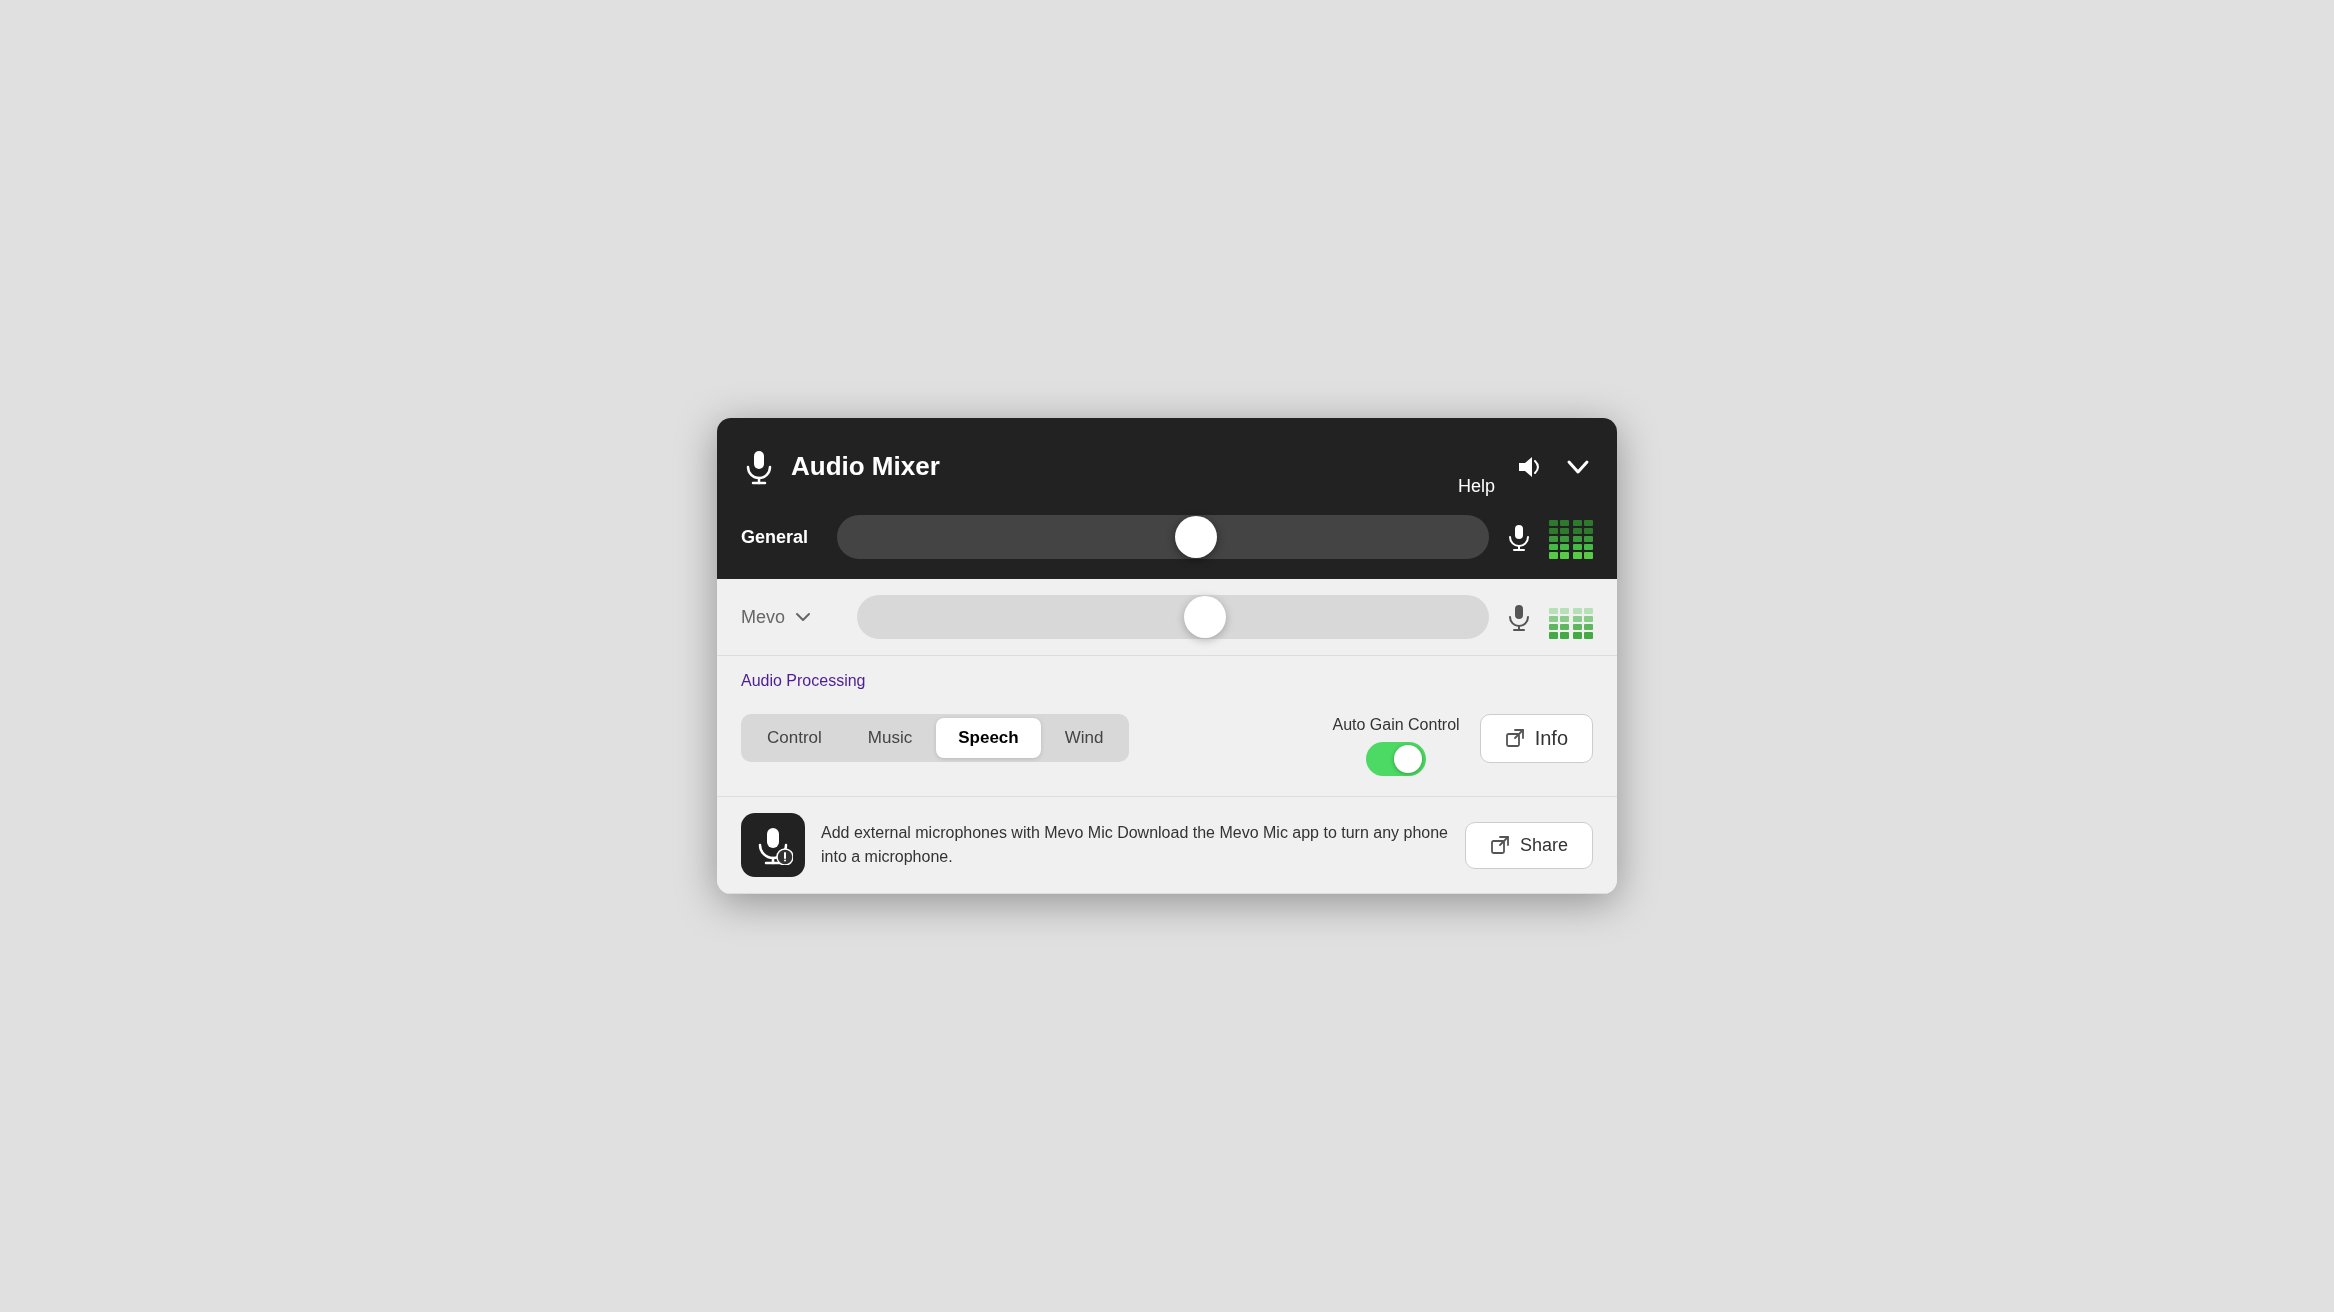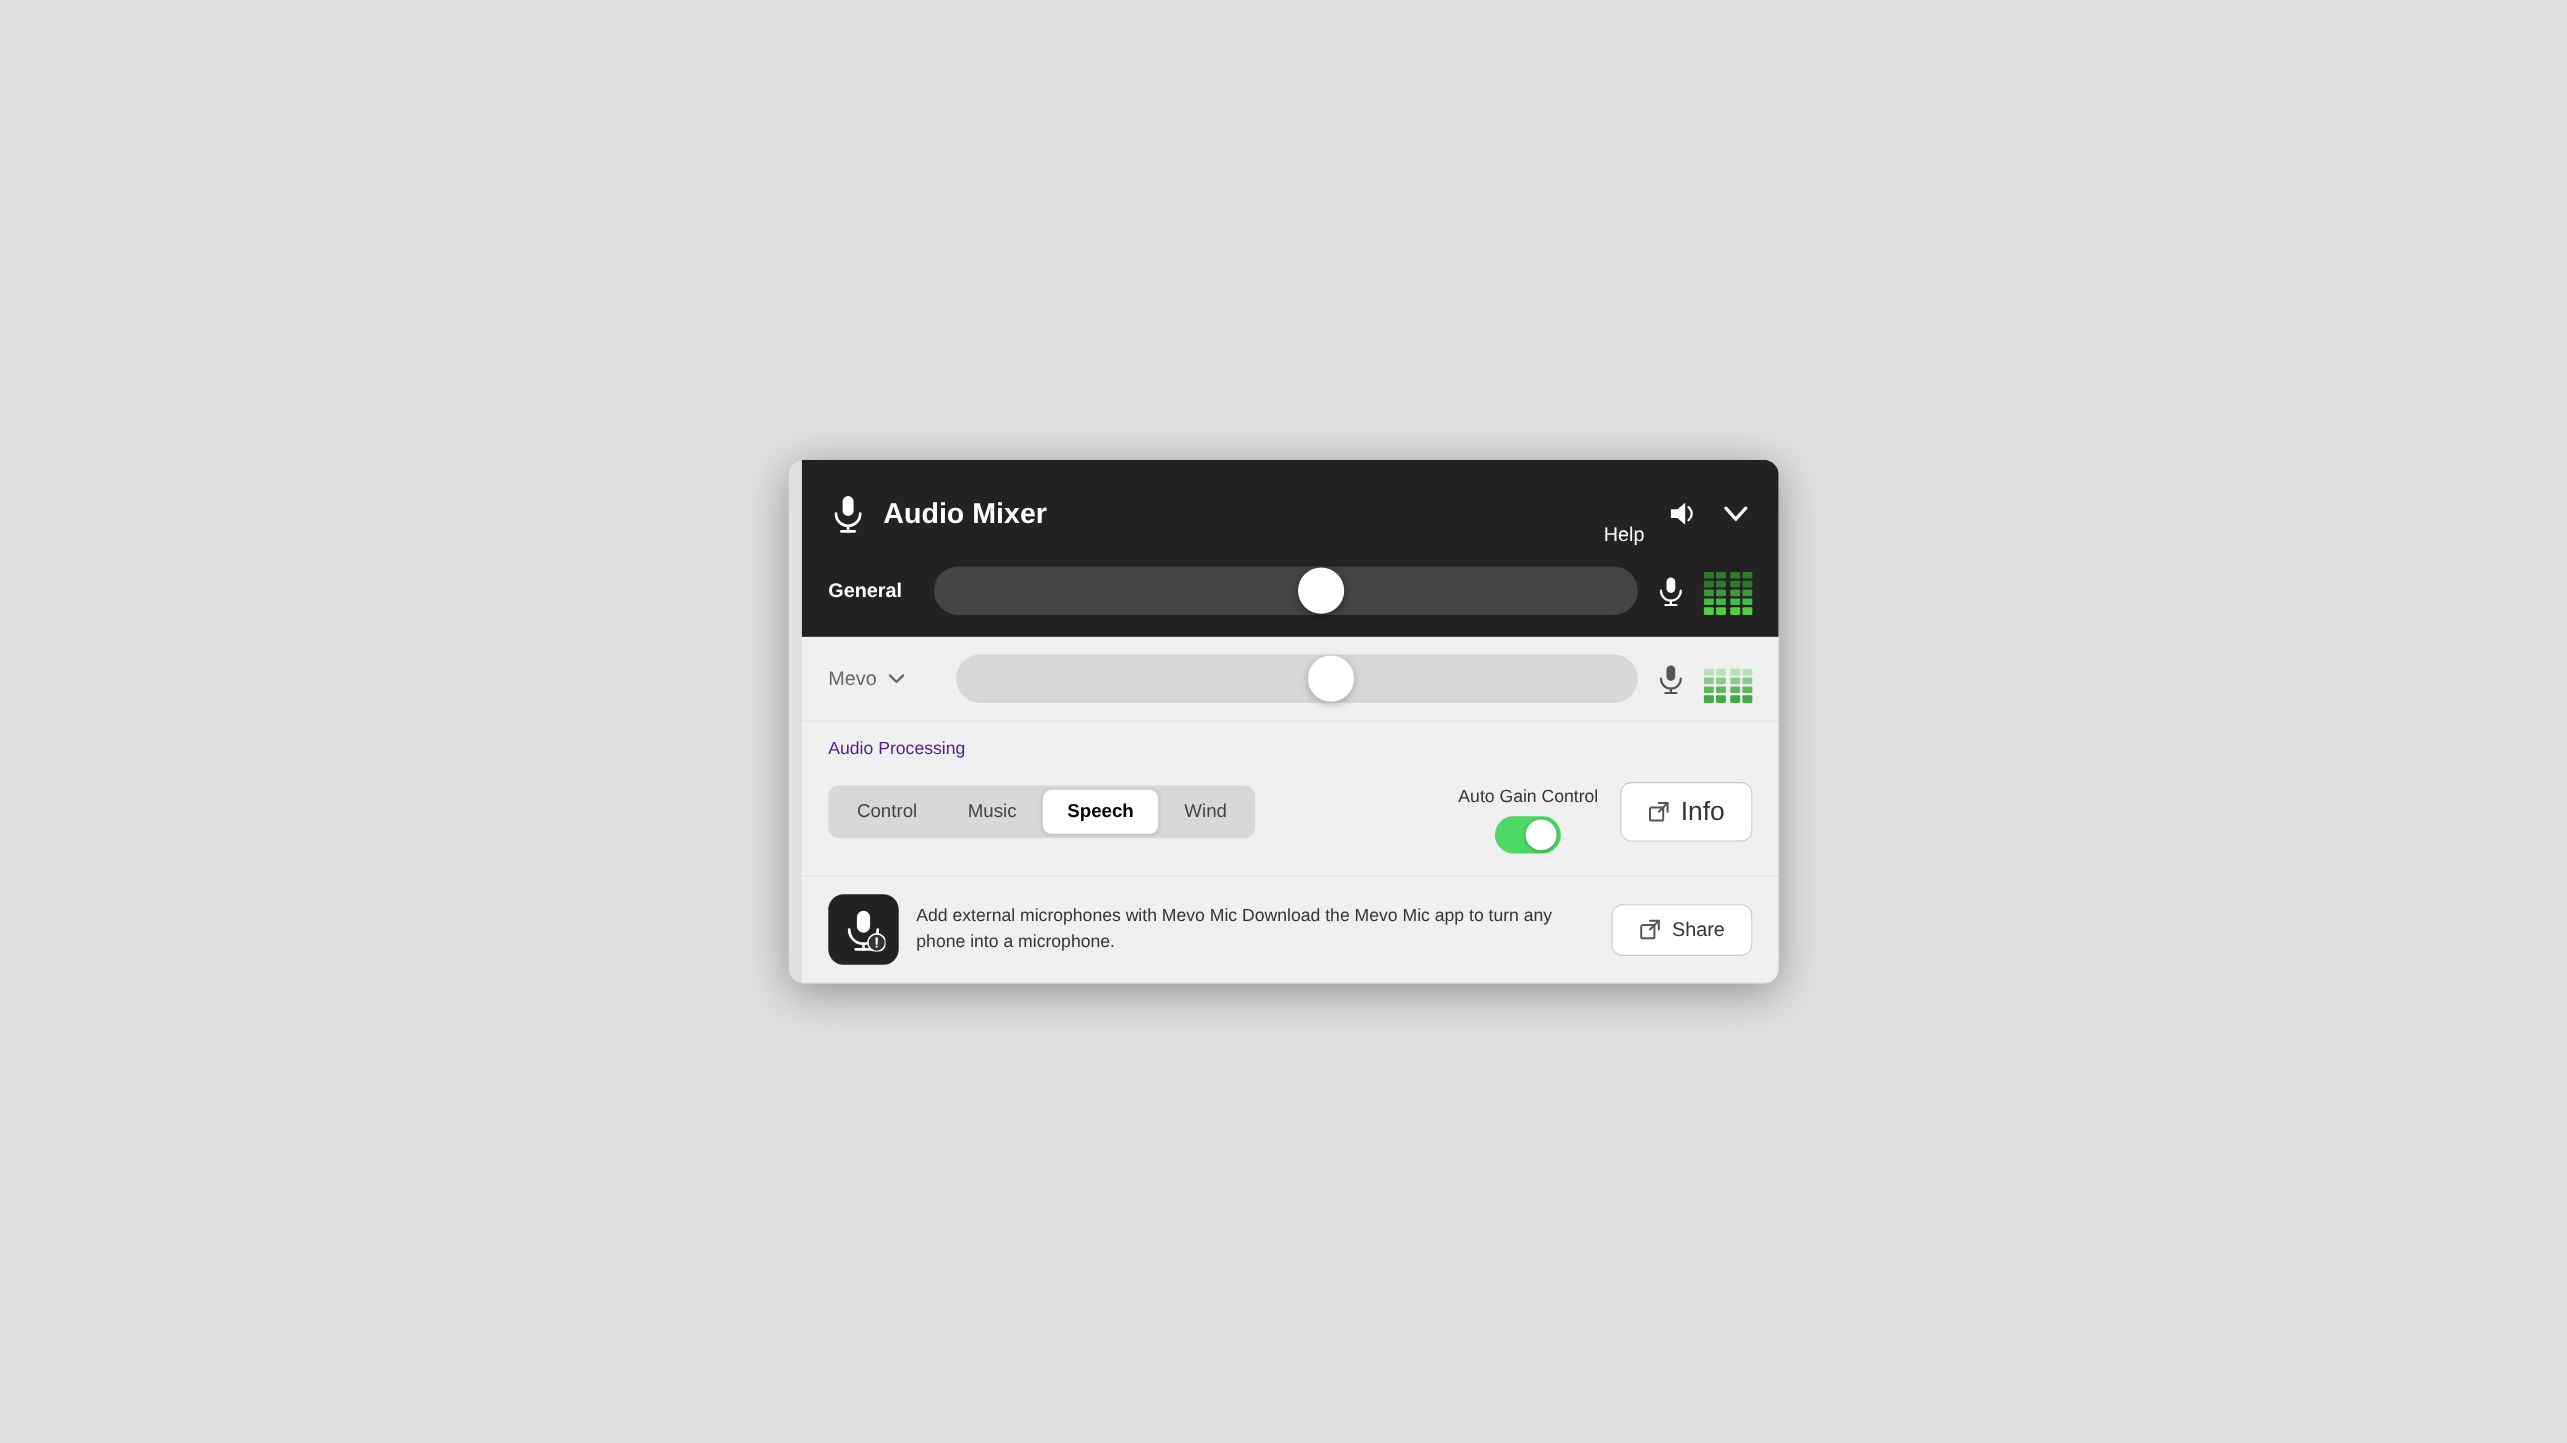--- a/index.html
+++ b/index.html
@@ -9,21 +9,20 @@
       justify-content: center;
       align-items: center;
       min-height: 100vh;
       font-family: -apple-system, BlinkMacSystemFont, 'Helvetica Neue', Arial, sans-serif;
     }
     .app-container {
       width: 900px;
       border-radius: 14px;
       overflow: hidden;
       box-shadow: 0 8px 40px rgba(0,0,0,0.35);
-      padding-left: 12px;
     }
 
     
     .header-section {
       background: #222222;
       padding: 18px 24px 20px 24px;
     }
     .title-row {
       display: flex;
       align-items: center;
@@ -221,21 +220,21 @@
       box-shadow: 0 1px 4px rgba(0,0,0,0.3);
     }
     .info-button {
       display: flex;
       align-items: center;
       gap: 10px;
       padding: 12px 24px;
       background: #ffffff;
       border: 1.5px solid #ccc;
       border-radius: 10px;
-      font-size: 24px;
+      font-size: 20px;
       font-weight: 500;
       cursor: pointer;
       color: #333;
     }
     .external-icon {
       font-size: 20px;
       color: #555;
     }
 
     

